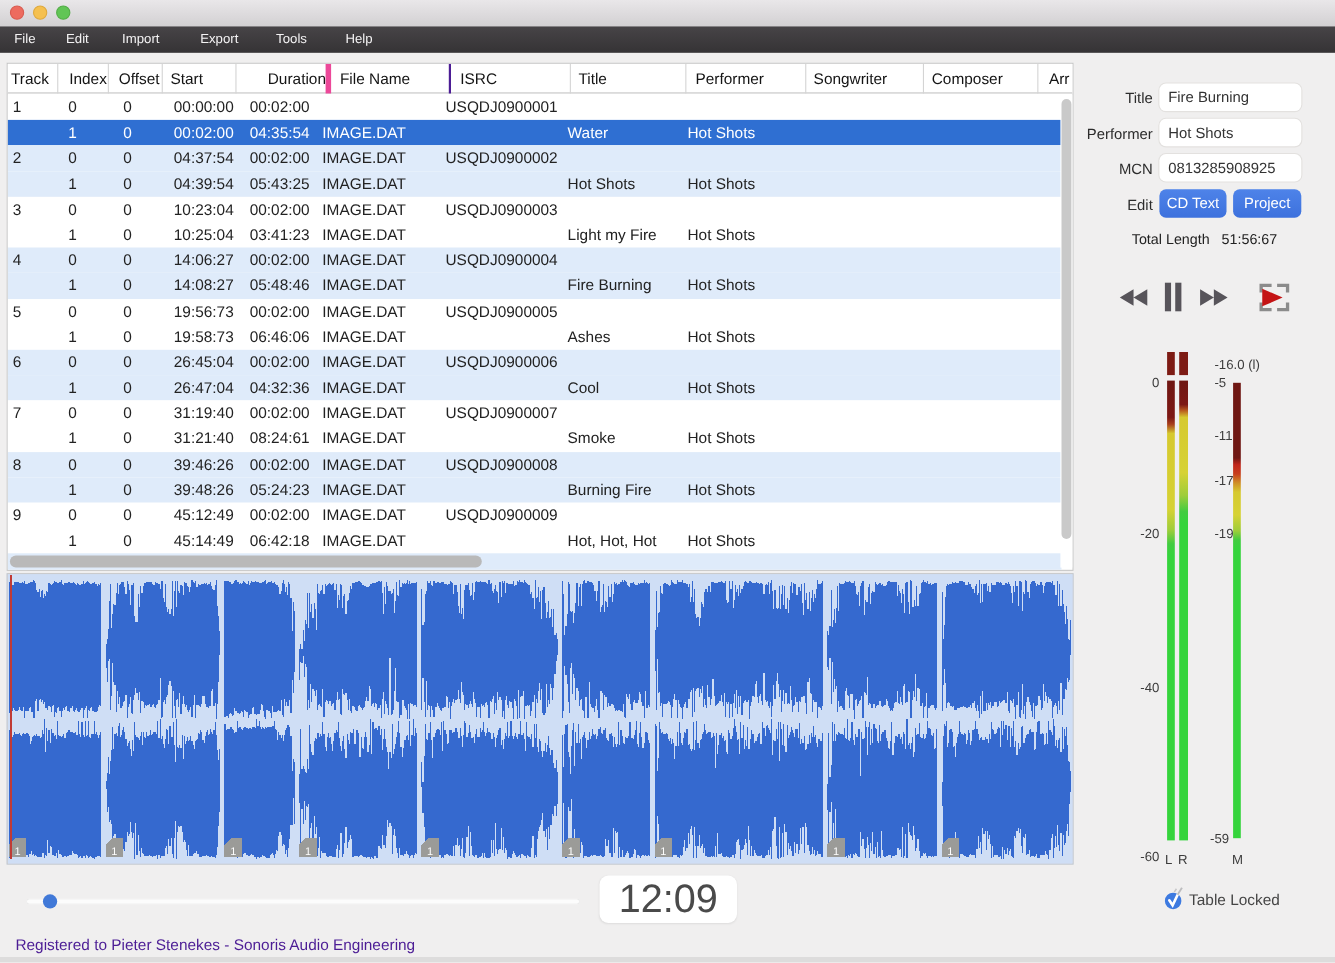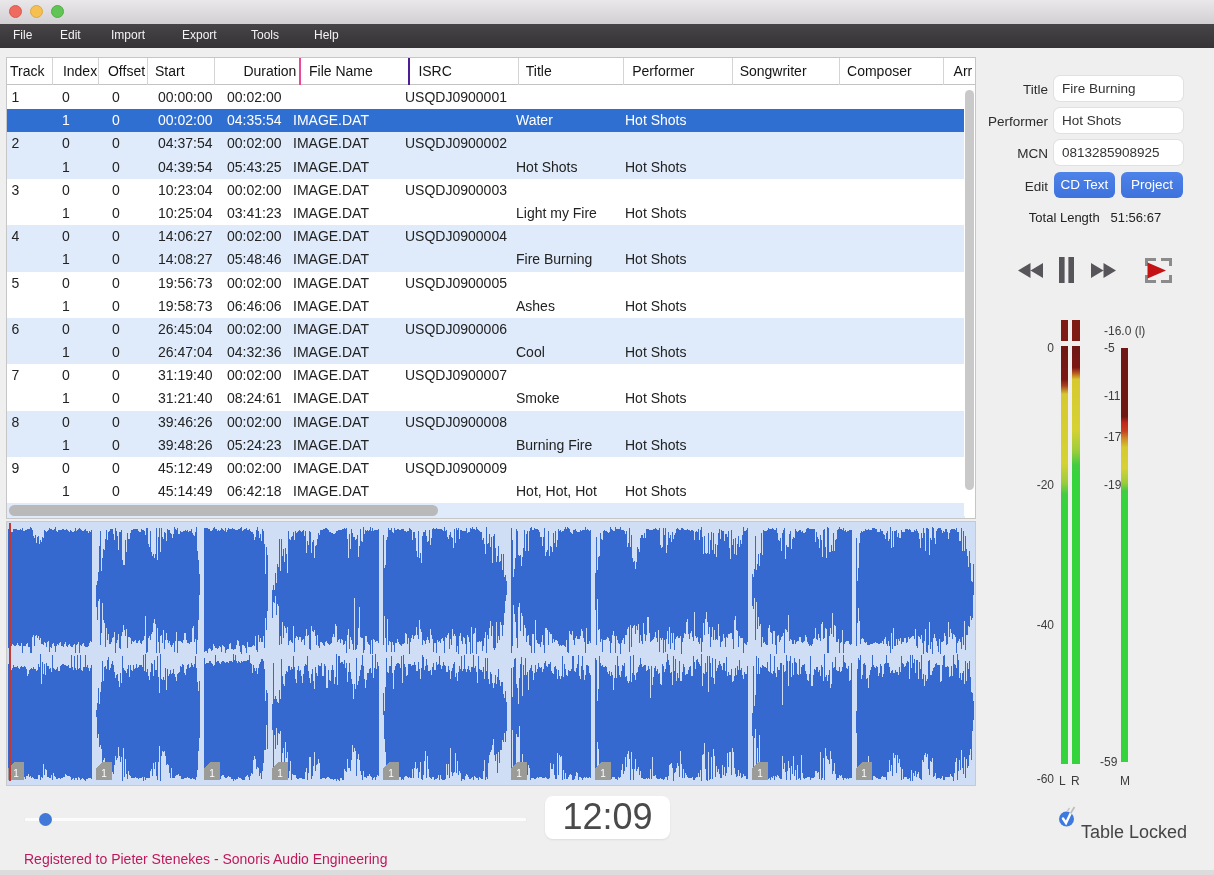--- a/index.html
+++ b/index.html
@@ -51,21 +51,21 @@
     <span style="left:251px">Tools</span>
     <span style="left:314px">Help</span>
 </div>
 
 <div class="abs tablewrap">
  <div class="thead">
       <div class="hc" style="width:47px;padding-left:3px;border-right:1px solid #d4d4d4;">Track</div>
       <div class="hc" style="width:47px;padding-left:10px;border-right:1px solid #d4d4d4;">Index</div>
       <div class="hc" style="width:50px;padding-left:9px;border-right:1px solid #d4d4d4;">Offset</div>
       <div class="hc" style="width:69px;padding-left:7px;border-right:1px solid #d4d4d4;">Start</div>
-      <div class="hc" style="width:66px;padding-left:7px;border-right:2px solid #ec4899;margin-left:21px;">Duration</div>
+      <div class="hc" style="width:66px;padding-left:7px;border-right:5px solid #ec4899;margin-left:21px;">Duration</div>
       <div class="hc" style="width:112px;padding-left:8px;border-right:2px solid #4c1d95;">File Name</div>
       <div class="hc" style="width:111px;padding-left:8px;border-right:1px solid #d4d4d4;">ISRC</div>
       <div class="hc" style="width:108px;padding-left:7px;border-right:1px solid #d4d4d4;">Title</div>
       <div class="hc" style="width:111px;padding-left:8px;border-right:1px solid #d4d4d4;">Performer</div>
       <div class="hc" style="width:110px;padding-left:7px;border-right:1px solid #d4d4d4;">Songwriter</div>
       <div class="hc" style="width:106px;padding-left:7px;border-right:1px solid #d4d4d4;">Composer</div>
       <div class="hc" style="width:32px;padding-left:10px;">Arr</div>
     </div>
  <div style="position:absolute; left:0; top:28px; width:968px;">
   <div class="row rw">
@@ -342,21 +342,21 @@
 <div class="mlabel" style="left:1059px; top:774px;">L</div>
 <div class="mlabel" style="left:1071px; top:774px;">R</div>
 <div class="mlabel" style="left:1120px; top:774px;">M</div>
 
 <svg class="abs" style="left:1055px; top:802px;" width="26" height="28" viewBox="0 0 26 28">
  <circle cx="11.5" cy="17" r="7.5" fill="#3d7ae0"></circle>
  <path d="M8 16.5 L11 21 L16 10.5" stroke="#fff" stroke-width="2.4" fill="none" stroke-linecap="round"></path>
  <path d="M15.5 11.5 L19.5 5" stroke="#bcbcbe" stroke-width="1.7" fill="none"></path>
  <path d="M12.5 9 L14.5 6" stroke="#c6c6c8" stroke-width="1.4" fill="none"></path>
 </svg>
-<div class="abs" style="left:1081px; top:810px; font-size:18px; color:#454545;margin-top:12px;">Table Locked</div>
+<div class="abs" style="left:1081px; top:810px; font-size:14px; color:#454545;">Table Locked</div>
 
 <div class="abs" style="left:24px; top:817px; width:503px; height:5px; background:#fcfcfc; border-radius:2.5px; box-shadow:inset 0 0 0 0.5px #e2e2e2;"></div>
 <div class="abs" style="left:39px; top:813px; width:13px; height:13px; border-radius:50%; background:#4179d8;"></div>
 
 <div class="abs timebox">12:09</div>
 
-<div class="abs" style="left:24px; top:851px; font-size:14px; color:#be185d;">Registered to Pieter Stenekes - Sonoris Audio Engineering</div>
+<div class="abs" style="left:14px; top:851px; font-size:14px; color:#4c1d95;">Registered to Pieter Stenekes - Sonoris Audio Engineering</div>
 <div class="abs" style="left:0; top:870px; width:1214px; height:5px; background:#dddcdc;"></div>
 
 </body></html>

